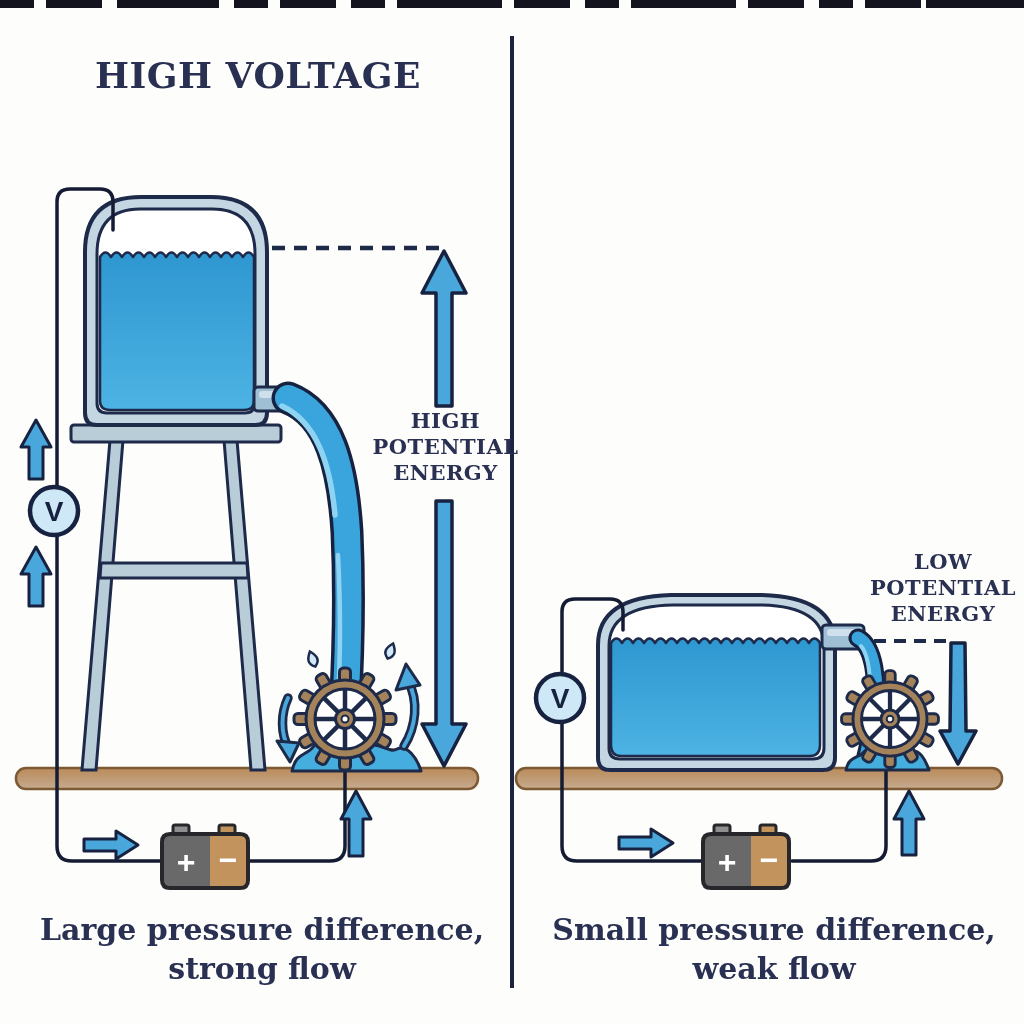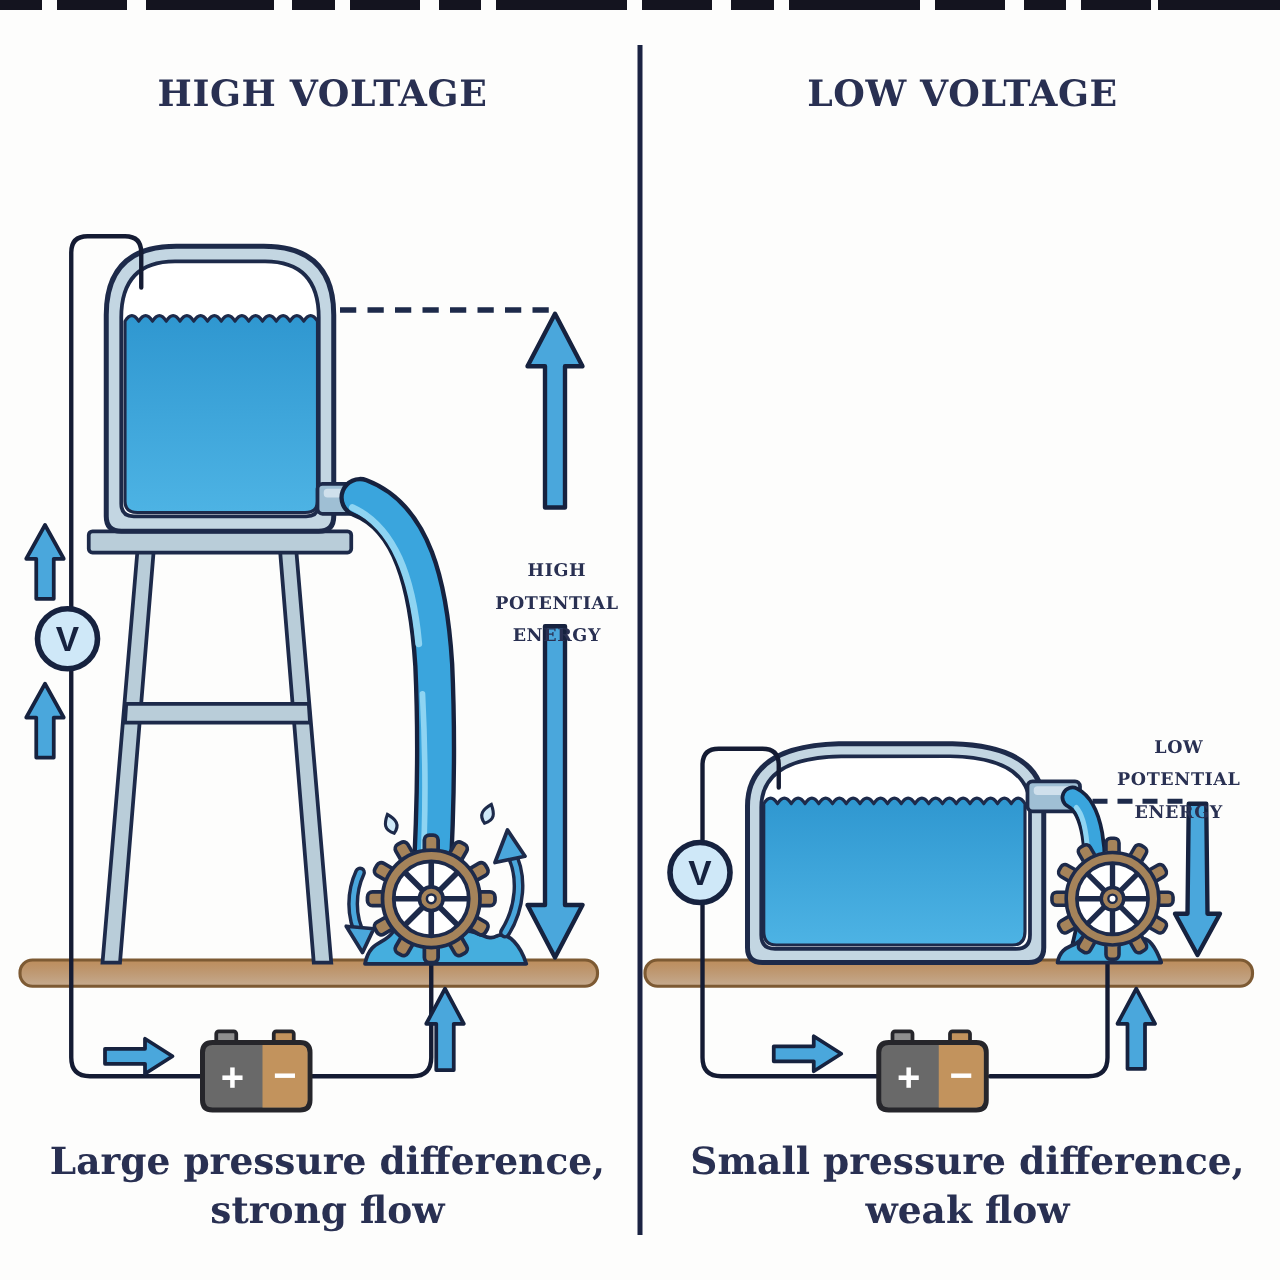--- a/index.html
+++ b/index.html
@@ -13,22 +13,22 @@
     background-image:
       repeating-linear-gradient(90deg,#14141f 0 34px, rgba(0,0,0,0) 34px 46px, #14141f 46px 102px, rgba(0,0,0,0) 102px 117px),
       repeating-linear-gradient(90deg, rgba(0,0,0,0) 0 140px, #14141f 140px 210px, rgba(0,0,0,0) 210px 262px);
   }
   .divider{
     position:absolute;left:510px;top:36px;width:4px;height:952px;
     background:#1b2342;
   }
   svg.scene{position:absolute;left:0;top:0;}
   .txt{position:absolute;text-align:center;color:#293052;font-weight:bold;}
-  .title{font-size:29px;line-height:42px;letter-spacing:0.5px;}
-  .energy{font-size:14px;line-height:26px;letter-spacing:0.5px;margin-top:36px;}
+  .title{font-size:36px;line-height:42px;letter-spacing:0.5px;}
+  .energy{font-size:21px;line-height:26px;letter-spacing:0.5px;}
   .caption{font-size:30px;line-height:39px;}
   text.vlabel{font:bold 28px "Liberation Sans", sans-serif;fill:#16223f;}
   text.bat-sign{font:bold 32px "Liberation Sans", sans-serif;fill:#ffffff;}
 </style>
 </head>
 <body>
 
 <div class="canvas">
 
   <div class="top-artifact"></div>
@@ -230,21 +230,20 @@
     </g>
   </svg>
 
   <div class="divider"></div>
 
   <div class="txt title" style="left:38px;top:54px;width:440px">
     <div>HIGH VOLTAGE</div>
   </div>
 
   <div class="txt title" style="left:550px;top:54px;width:440px">
-    <div>LOW VOLTAGE</div>
   </div>
 
   <div class="txt energy" style="left:363px;top:408px;width:165px">
     <div>HIGH</div>
     <div>POTENTIAL</div>
     <div>ENERGY</div>
   </div>
 
   <div class="txt energy" style="left:858px;top:549px;width:170px">
     <div>LOW</div>

